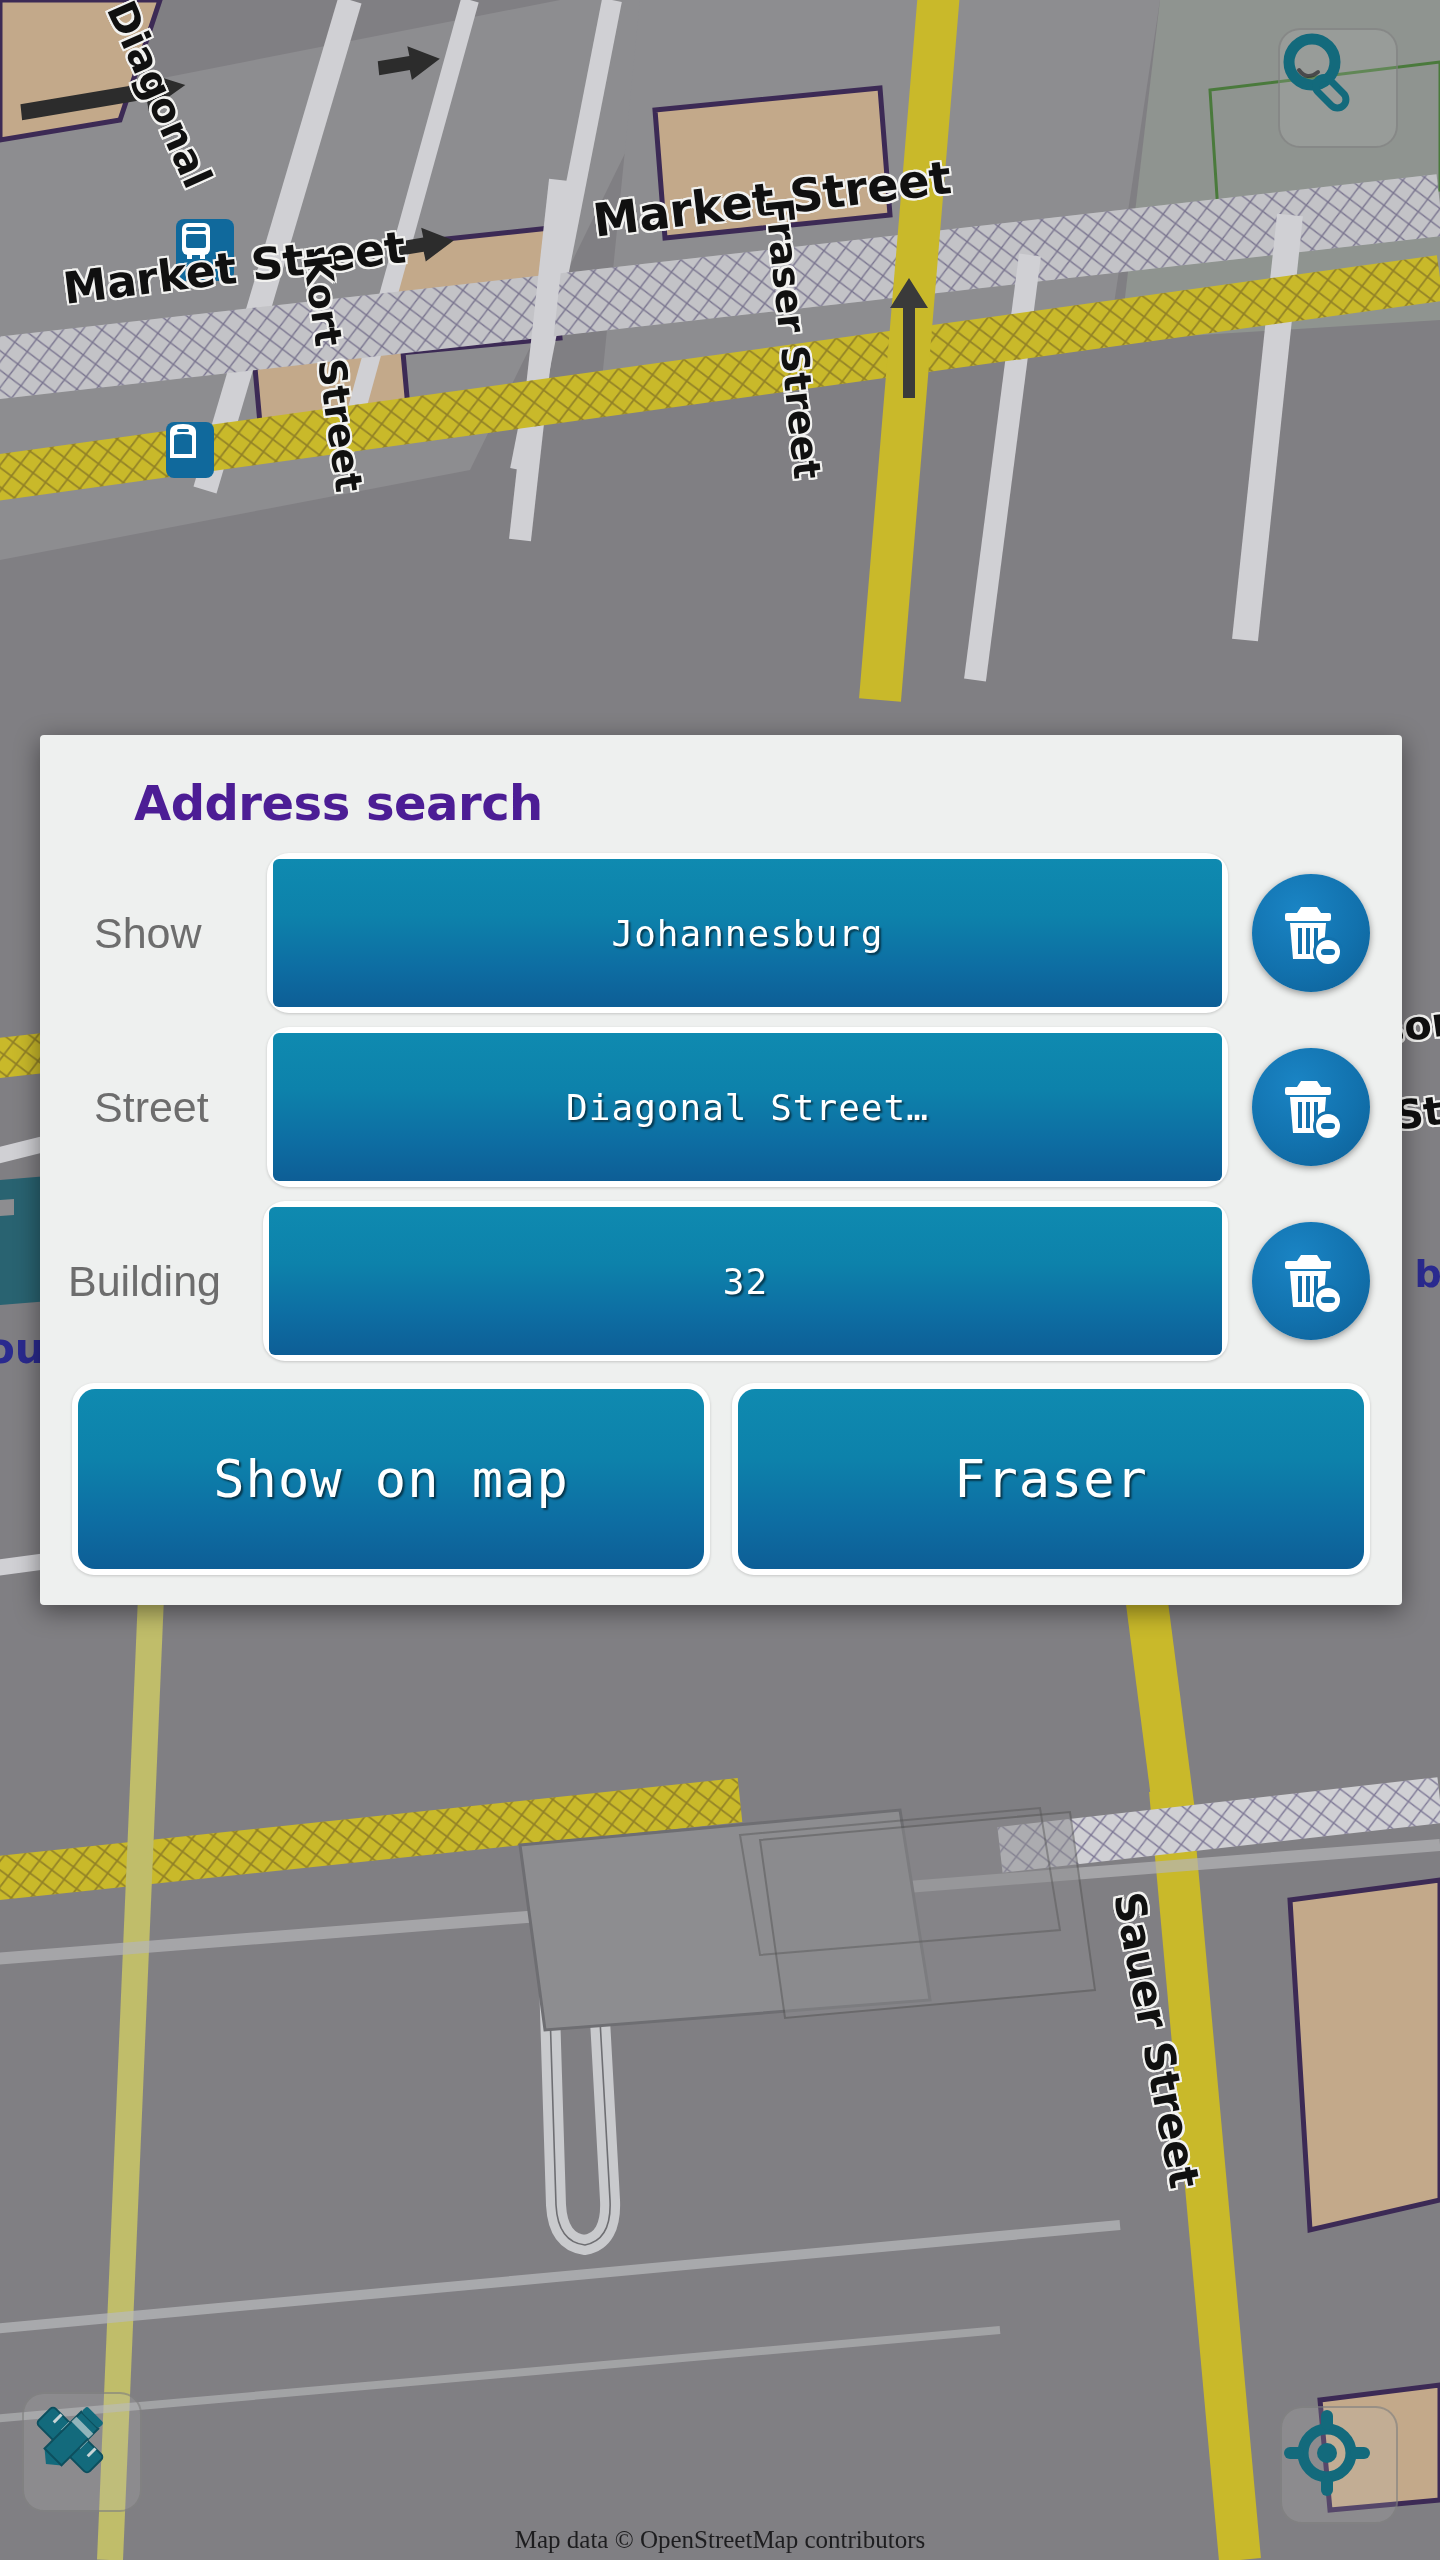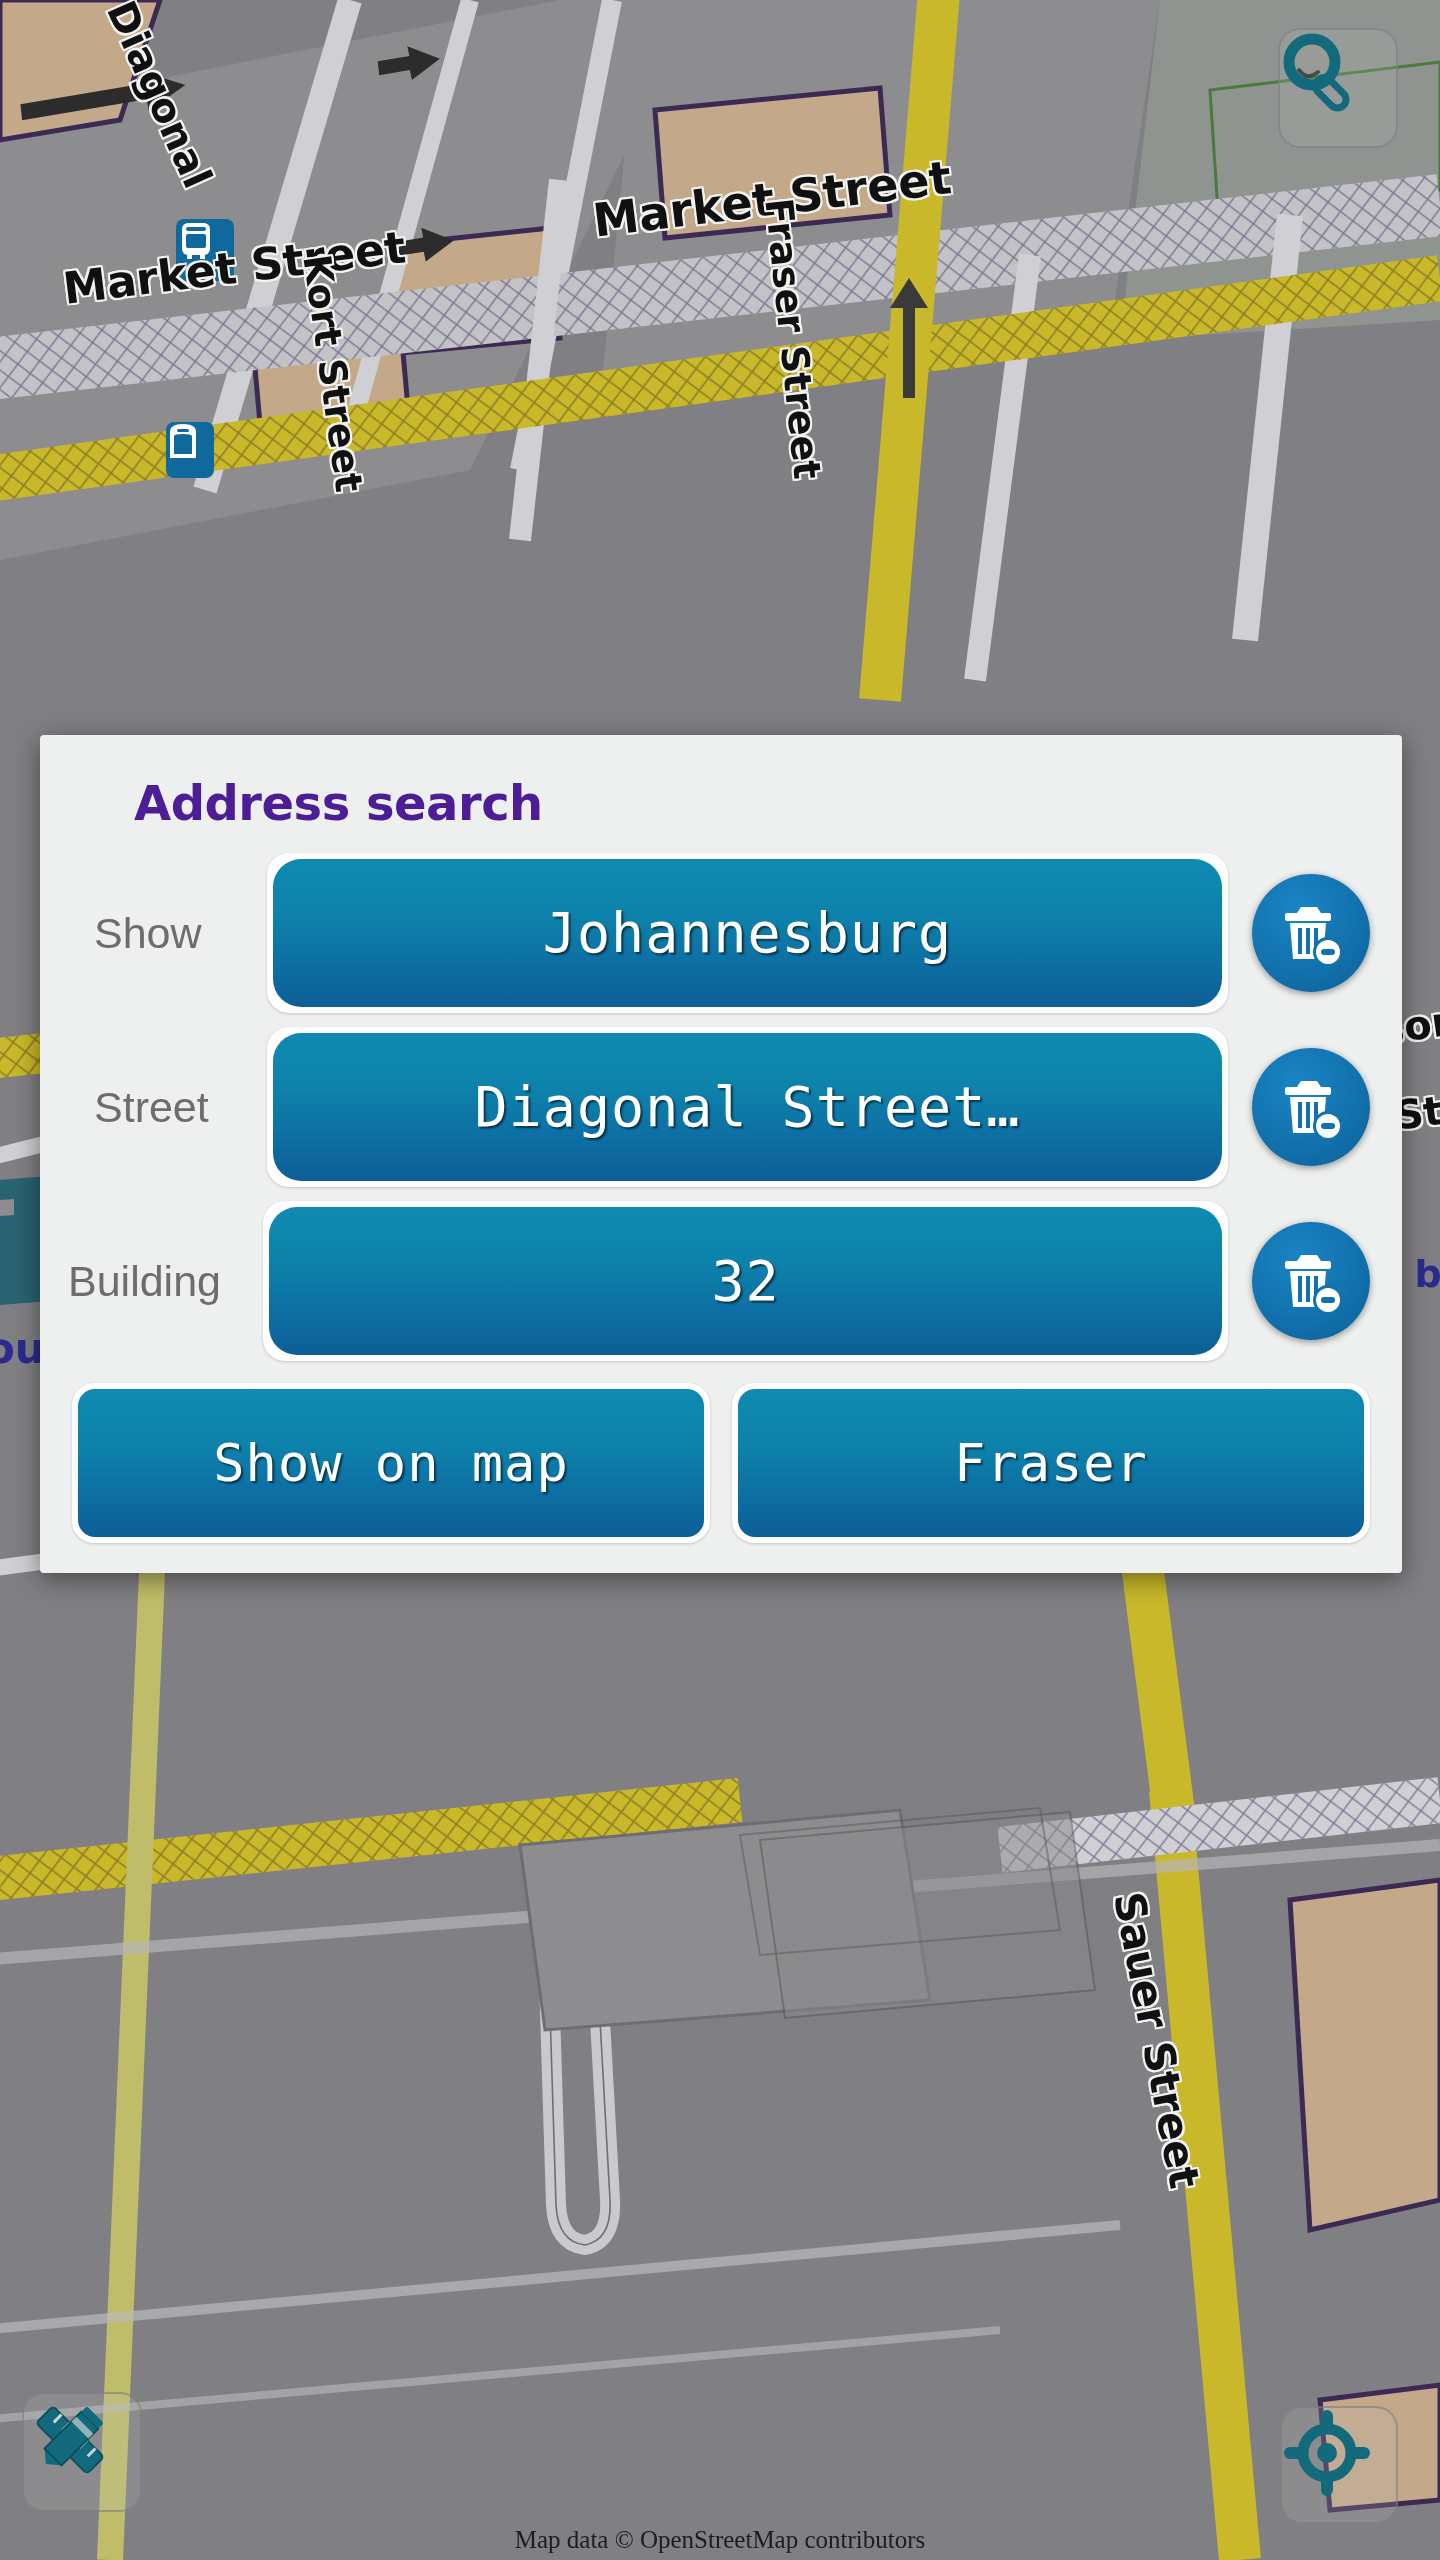--- a/index.html
+++ b/index.html
@@ -88,25 +88,25 @@
   }
   .field-wrap {
     flex:1 1 auto;
     background:#ffffff;
     border-radius:22px;
     padding:6px;
     box-shadow:0 1px 3px rgba(0,0,0,0.18);
   }
   .field {
     height:148px;
-    border-radius:28px;
+    border-radius:6px;
     background:linear-gradient(to bottom,#0f8ab0 0%,#0d82ab 38%,#0d6ea3 72%,#0d5e96 100%);
     display:flex; align-items:center; justify-content:center;
     font-family:"DejaVu Sans Mono", monospace;
-    font-size:55px;
+    font-size:36px;
     color:#ffffff;
     text-shadow:2px 2px 2px rgba(0,0,0,0.55);
     letter-spacing:1px;
     overflow:hidden;
   }
   .del-btn {
     flex:0 0 auto;
     width:118px; height:118px;
     margin-left:24px;
     border-radius:50%;
@@ -117,21 +117,21 @@
 
   .btn-row { display:flex; margin-top:22px; gap:22px; }
   .btn-outer {
     flex:1 1 0;
     background:#ffffff;
     border-radius:22px;
     padding:6px;
     box-shadow:0 1px 3px rgba(0,0,0,0.18);
   }
   .btn {
-    height:148px;
+    height:180px;
     border-radius:17px;
     background:linear-gradient(to bottom,#0f8ab0 0%,#0d82ab 38%,#0d6ea3 72%,#0d5e96 100%);
     display:flex; align-items:center; justify-content:center;
     font-family:"DejaVu Sans Mono", monospace;
     font-size:52px;
     color:#ffffff;
     text-shadow:2px 2px 2px rgba(0,0,0,0.55);
     letter-spacing:1px;
   }
 </style>

